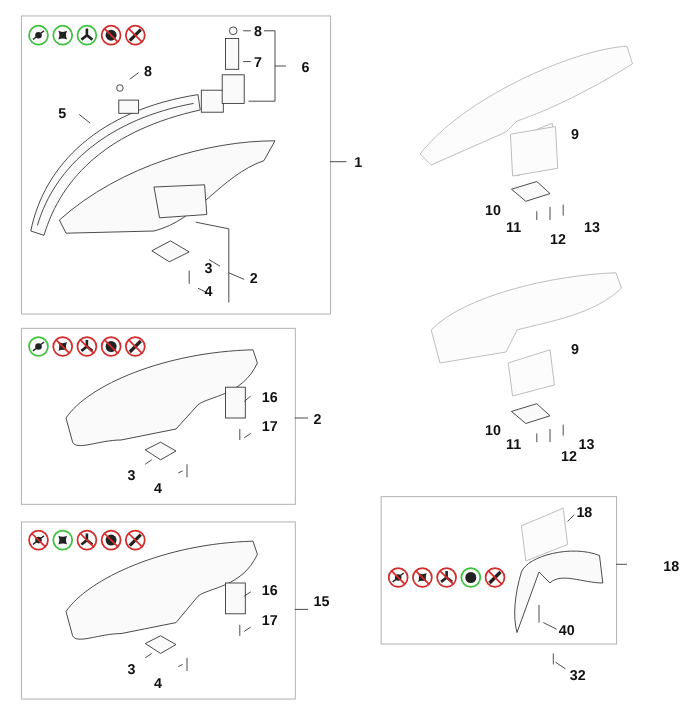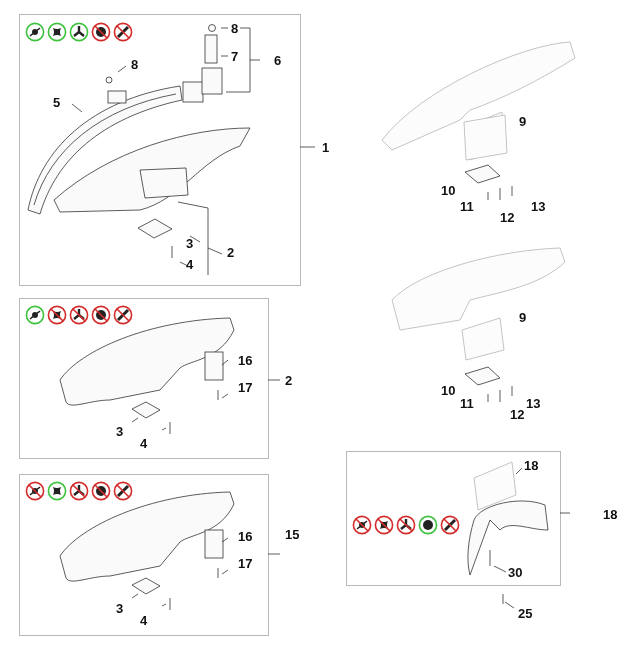--- a/index.html
+++ b/index.html
@@ -217,20 +217,20 @@
 <span class="lbl" style="left:526px;top:397px;">13</span>
 
 <span class="lbl" style="left:238px;top:354px;">16</span>
 <span class="lbl" style="left:238px;top:381px;">17</span>
 <span class="lbl" style="left:285px;top:374px;">2</span>
 <span class="lbl" style="left:116px;top:425px;">3</span>
 <span class="lbl" style="left:140px;top:437px;">4</span>
 
 <span class="lbl" style="left:238px;top:530px;">16</span>
 <span class="lbl" style="left:238px;top:557px;">17</span>
-<span class="lbl" style="left:285px;top:528px;">15</span>
+<span class="lbl" style="left:285px;top:540px;">15</span>
 <span class="lbl" style="left:116px;top:602px;">3</span>
 <span class="lbl" style="left:140px;top:614px;">4</span>
 
 <span class="lbl" style="left:524px;top:459px;">18</span>
 <span class="lbl" style="left:575px;top:508px;margin-left:28px;">18</span>
-<span class="lbl" style="left:508px;top:566px;">30</span>
-<span class="lbl" style="left:518px;top:607px;">25</span>
+<span class="lbl" style="left:508px;top:566px;">40</span>
+<span class="lbl" style="left:518px;top:607px;">32</span>
 
 </body></html>

